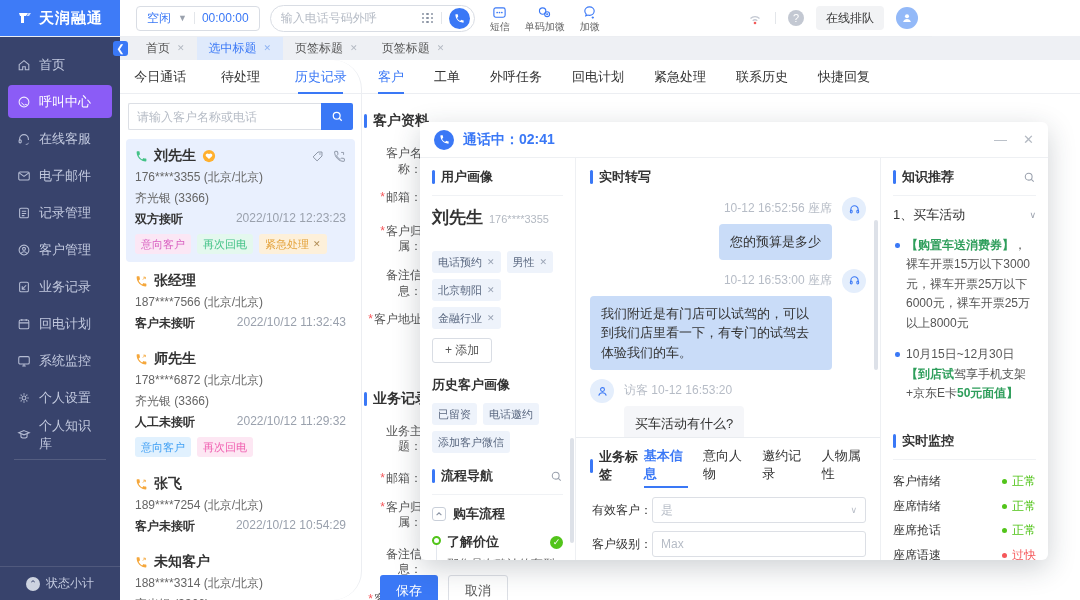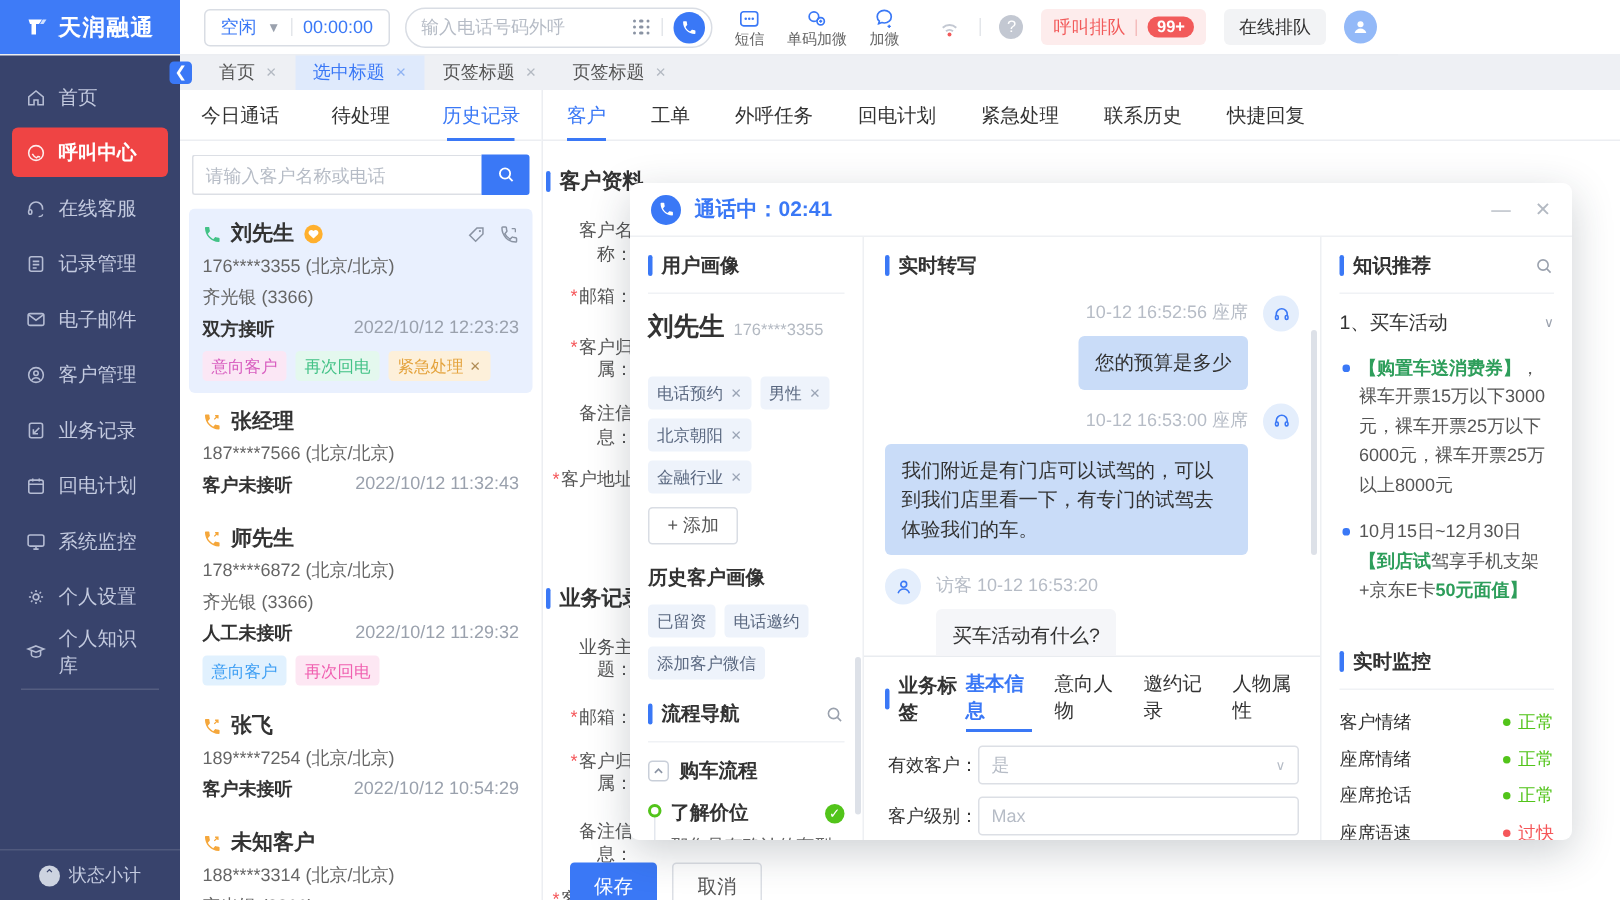--- a/index.html
+++ b/index.html
@@ -25,36 +25,36 @@
 .help-ic { width:16px; height:16px; border-radius:50%; background:#c3c8d2; color:#fff; font-size:11px; display:flex; align-items:center; justify-content:center; }
 .pill-queue { background:#fdecec; color:#f25a5a; font-size:12px; height:24px; padding:0 8px; border-radius:4px; display:flex; align-items:center; gap:7px; }
 .pill-queue .cnt { background:#f25a5a; color:#fff; border-radius:9px; padding:1px 6px; font-size:11px; font-weight:bold; }
 .pill-queue .d { width:1px; height:11px; background:#f4bcbc; }
 .pill-online { background:#f2f3f5; color:#333; font-size:12px; height:24px; padding:0 10px; border-radius:4px; display:flex; align-items:center; }
 .tb-avatar { width:22px; height:22px; border-radius:50%; background:#93b9f8; display:flex; align-items:center; justify-content:center; }
 
 
 .sidebar { position:absolute; top:36px; left:0; width:120px; height:564px; background:#38436c; display:flex; flex-direction:column; padding-top:10px; z-index:10; }
 .side-item { height:33px; margin:2px 8px; border-radius:4px; display:flex; align-items:center; gap:8px; padding:0 9px; color:#c3cadf; font-size:13px; flex:none; cursor:default; }
-.side-item.active { background:#ef4444; color:#fff;font-weight:bold; }
+.side-item.active { background:#8b5cf6; color:#fff; }
 .side-item .sic { flex:none; opacity:.9; }
 .side-sep { height:1px; background:rgba(255,255,255,.14); margin:6px 14px 0; }
 .side-footer { margin-top:auto; height:34px; border-top:1px solid rgba(255,255,255,.12); display:flex; align-items:center; justify-content:center; gap:6px; color:#c3cadf; font-size:12px; }
 .sf-ic { width:14px; height:14px; border-radius:50%; background:#cdd3e0; color:#38436c; font-size:9px; display:flex; align-items:center; justify-content:center; }
 
 
 .tabstrip { position:absolute; top:36px; left:120px; width:960px; height:24px; background:#eef0f4; display:flex; align-items:center; z-index:12; }
 .back-btn { width:15px; height:15px; background:#3a78f6; color:#fff; border-radius:3px; font-size:10px; display:flex; align-items:center; justify-content:center; margin-left:-7px; margin-right:6px; flex:none; }
 .ptab { height:24px; display:flex; align-items:center; gap:7px; padding:0 12px; font-size:12px; color:#555; }
 .ptab .x { color:#b3b9c2; font-size:9px; }
 .ptab.active { background:#dfeafc; color:#3a78f6; }
 .ptab.active .x { color:#8fb3f3; }
 
 
-.call-panel { position:absolute; top:60px; left:120px; width:242px; height:540px; background:#fff; border-right:1px solid #eceef2; display:flex; flex-direction:column; z-index:5; }
+.call-panel { position:absolute; top:60px; left:120px; width:242px; height:540px; background:#fff; border-right:1px solid #eceef2; display:flex; flex-direction:column; z-index:5;border-radius:29px; }
 .cp-tabs { display:flex; height:34px; border-bottom:1px solid #eceef2; font-size:13px; color:#333; flex:none; }
 .cp-tab { flex:1; display:flex; align-items:center; justify-content:center; position:relative; }
 .cp-tab.active { color:#3a78f6; }
 .cp-tab.active::after { content:""; position:absolute; bottom:-1px; left:22%; width:56%; height:2px; background:#3a78f6; }
 .cp-search { display:flex; padding:9px 8px; flex:none; }
 .cp-search input { flex:1; height:27px; border:1px solid #dcdfe5; border-right:none; border-radius:2px 0 0 2px; font-size:12px; padding:0 8px; outline:none; min-width:0; font-family:inherit; }
 .cp-search input::placeholder { color:#b6bcc6; }
 .cp-search .sbtn { width:32px; height:27px; background:#3a78f6; border:none; border-radius:0 2px 2px 0; display:flex; align-items:center; justify-content:center; }
 .cards { flex:1; overflow:hidden; padding:0 6px; }
 .card { padding:8px 9px; border-radius:4px; margin-bottom:2px; position:relative; }
@@ -240,25 +240,20 @@
   <div class="tb-right">
     <span>
       <svg width="16" height="14" viewBox="0 0 16 14" fill="none">
           <path d="M3.5 7.5a6.5 6.5 0 0 1 9 0" stroke="#c3c8d2" stroke-width="1.3"></path>
           <path d="M5.7 9.8a3.4 3.4 0 0 1 4.6 0" stroke="#c3c8d2" stroke-width="1.3"></path>
           <circle cx="8" cy="12" r="1.3" fill="#f25a5a"></circle>
         </svg>
     </span>
     <span class="v-div"></span>
     <span class="help-ic">?</span>
-    <span class="pill-queue">
-      <span>呼叫排队</span>
-      <span class="d"></span>
-      <span class="cnt">99+</span>
-    </span>
     <span class="pill-online">
       <span>在线排队</span>
     </span>
     <span class="tb-avatar">
       <svg width="12" height="12" viewBox="0 0 16 16" fill="#fff">
           <circle cx="8" cy="5.6" r="2.7"></circle>
           <path d="M2.8 13.4c.7-2.6 2.8-4 5.2-4s4.5 1.4 5.2 4z"></path>
         </svg>
     </span>
   </div>
@@ -288,34 +283,34 @@
           <path d="M3 9V8a5 5 0 0 1 10 0v1"></path>
           <rect x="2.4" y="9" width="2.4" height="3.4" rx="1.1"></rect>
           <path d="M13 12.4c0 1.2-1.4 1.8-3 1.8" stroke-width="1"></path>
         </svg>
       </span>
     <span>在线客服</span>
   </div>
   <div class="side-item">
     <span class="sic">
         <svg width="14" height="14" viewBox="0 0 16 16" fill="none" stroke="currentColor" stroke-width="1.2">
+          <rect x="2" y="3.5" width="12" height="9" rx="1.5"></rect>
+          <path d="m2.5 4.5 5.5 4 5.5-4"></path>
+        </svg>
+      </span>
+    <span>电子邮件</span>
+  </div>
+  <div class="side-item">
+    <span class="sic">
+        <svg width="14" height="14" viewBox="0 0 16 16" fill="none" stroke="currentColor" stroke-width="1.2">
           <rect x="3" y="2.5" width="10" height="11" rx="1.5"></rect>
           <path d="M5.5 6h5M5.5 8.5h5M5.5 11h3"></path>
         </svg>
       </span>
     <span>记录管理</span>
-  </div>
-  <div class="side-item">
-    <span class="sic">
-        <svg width="14" height="14" viewBox="0 0 16 16" fill="none" stroke="currentColor" stroke-width="1.2">
-          <rect x="2" y="3.5" width="12" height="9" rx="1.5"></rect>
-          <path d="m2.5 4.5 5.5 4 5.5-4"></path>
-        </svg>
-      </span>
-    <span>电子邮件</span>
   </div>
   <div class="side-item">
     <span class="sic">
         <svg width="14" height="14" viewBox="0 0 16 16" fill="none" stroke="currentColor" stroke-width="1.2">
           <circle cx="8" cy="8" r="5.6"></circle>
           <circle cx="8" cy="6.7" r="1.7"></circle>
           <path d="M4.8 12a3.6 3.6 0 0 1 6.4 0"></path>
         </svg>
       </span>
     <span>客户管理</span>

